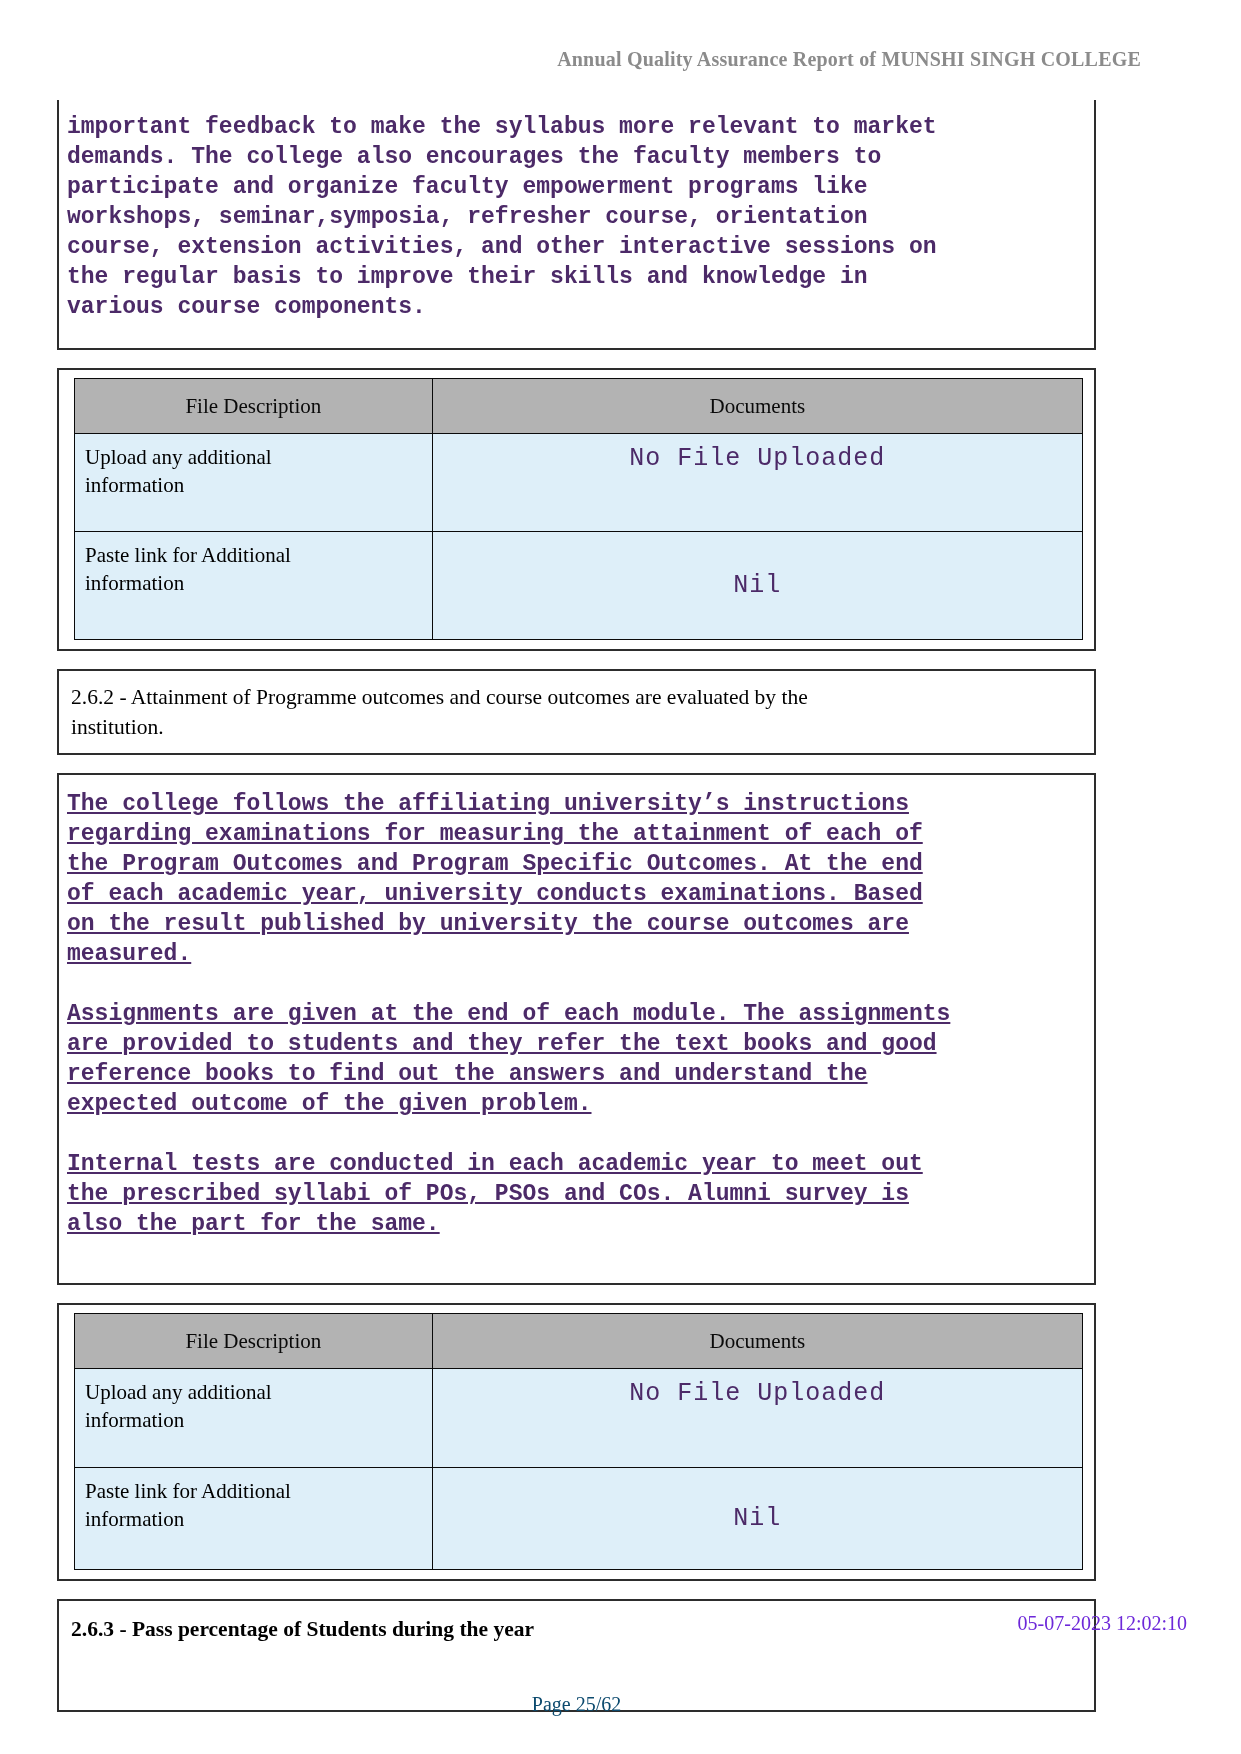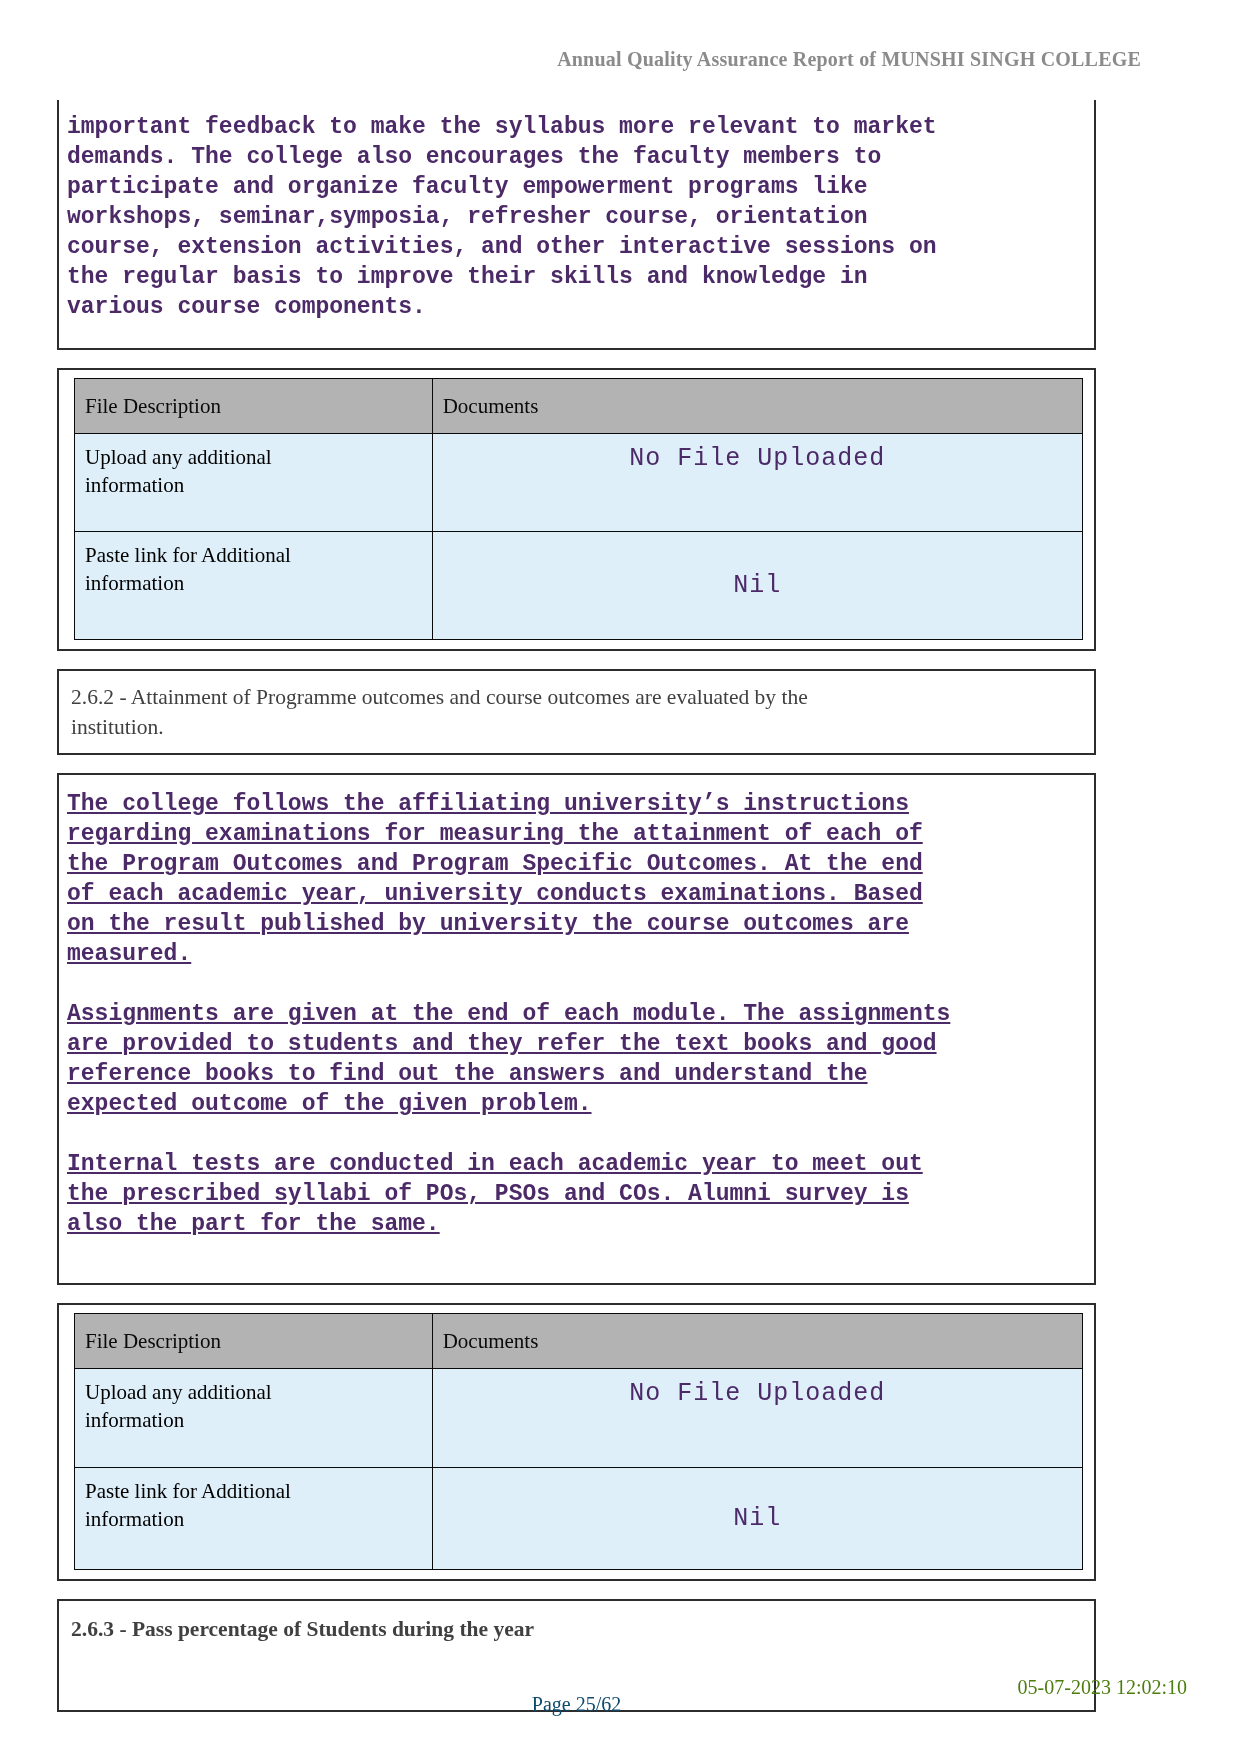--- a/index.html
+++ b/index.html
@@ -53,21 +53,21 @@
   }
   table.doc-table th, table.doc-table td {
     border: 1.5px solid #0a0a0a;
   }
   table.doc-table th {
     width: 33.4%;
     background: #b3b3b3;
     color: #0a0a0a;
     font-weight: normal;
     font-size: 21px;
-    text-align: left;
+    text-align: center;
     vertical-align: middle;
     padding: 4px 10px;
     height: 46px;
   }
   table.doc-table th.col-docs { width: auto; }
   td.desc-cell {
     background: #deeff9;
     color: #000000;
     font-size: 21px;
     line-height: 28px;
@@ -88,44 +88,44 @@
   }
   td.value-cell.mid { vertical-align: middle; }
   tr.t1r1 td { height: 77px; }
   tr.t1r2 td { height: 87px; }
   tr.t1r3 td { height: 99px; }
   tr.t2r1 td { height: 78px; }
   tr.t2r2 td { height: 81px; }
   .heading-box {
     font-size: 21.5px;
     line-height: 30px;
-    color: #404040;
+    color: #000000;
     padding: 11px 12px;
     white-space: pre-line;
   }
   .heading-box.bold263 {
     font-weight: bold;
     min-height: 113px;
     padding-top: 13px;
   }
   .footer-page {
     position: absolute;
     top: 1693px;
     left: 57px;
     width: 1039px;
     text-align: center;
     font-size: 20px;
     color: #0c4a6e;
   }
   .footer-time {
     position: absolute;
-    top: 1676px;
+    top: 1612px;
     right: 54px;
     font-size: 20px;
-    color: #4d7c0f;
+    color: #6d28d9;
   }
 </style>
 </head>
 <body>
 
 <div class="page">
 
   <div class="page-header">
     <span>Annual Quality Assurance Report of MUNSHI SINGH COLLEGE</span>
   </div>

